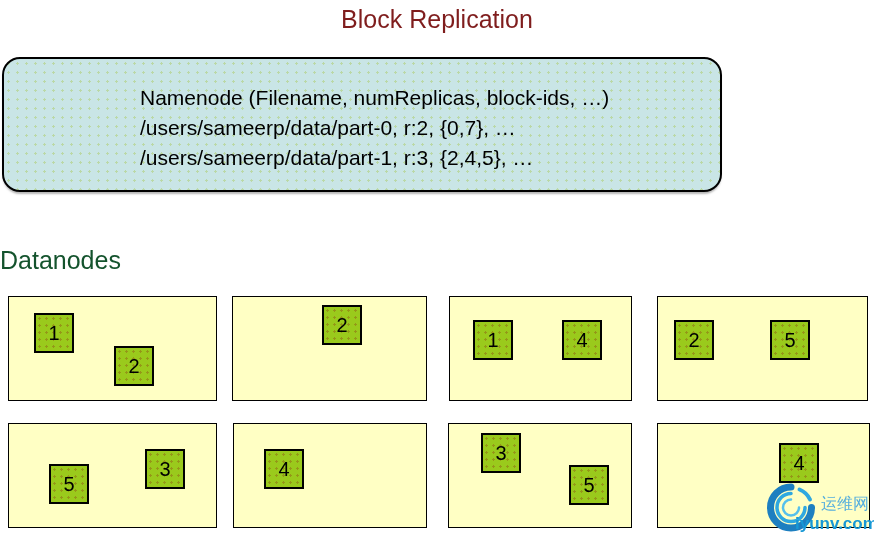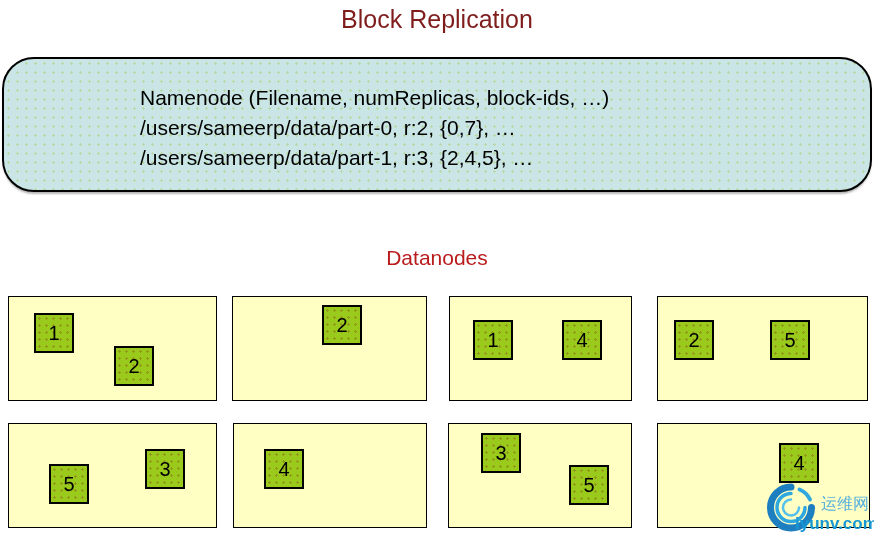--- a/index.html
+++ b/index.html
@@ -21,45 +21,44 @@
     left: 0;
     width: 100%;
     text-align: center;
     font-size: 25px;
     color: #7f1d1d;
   }
   .namenode-box {
     position: absolute;
     left: 2px;
     top: 57px;
-    width: 870px;
+    width: 720px;
     height: 135px;
     box-sizing: border-box;
     border: 2px solid #000000;
-    border-radius: 32px;
+    border-radius: 18px;
     background-color: var(--namenode-fill, #c9e5e6);
     background-image: radial-gradient(rgba(170, 200, 90, 0.45) 1px, transparent 1.4px);
     background-size: 9px 9px;
     box-shadow: 0 3px 2px -1px rgba(110, 110, 110, 0.5);
     padding: 24px 16px 16px 136px;
   }
   .nn-line {
     font-size: 21px;
     line-height: 30px;
     color: #000000;
     white-space: nowrap;
   }
   .datanodes-title {
     position: absolute;
     top: 246px;
     left: 0;
     width: 100%;
-    text-align: center;
-    font-size: 21px;
-    color: #b91c1c;
+    font-size: 25px;
+    color: #14532d;
   }
   .datanode {
     position: absolute;
     box-sizing: border-box;
     border: 1.5px solid #000000;
     background: var(--datanode-fill, #ffffc4);
   }
   .block {
     position: absolute;
     width: 40px;

